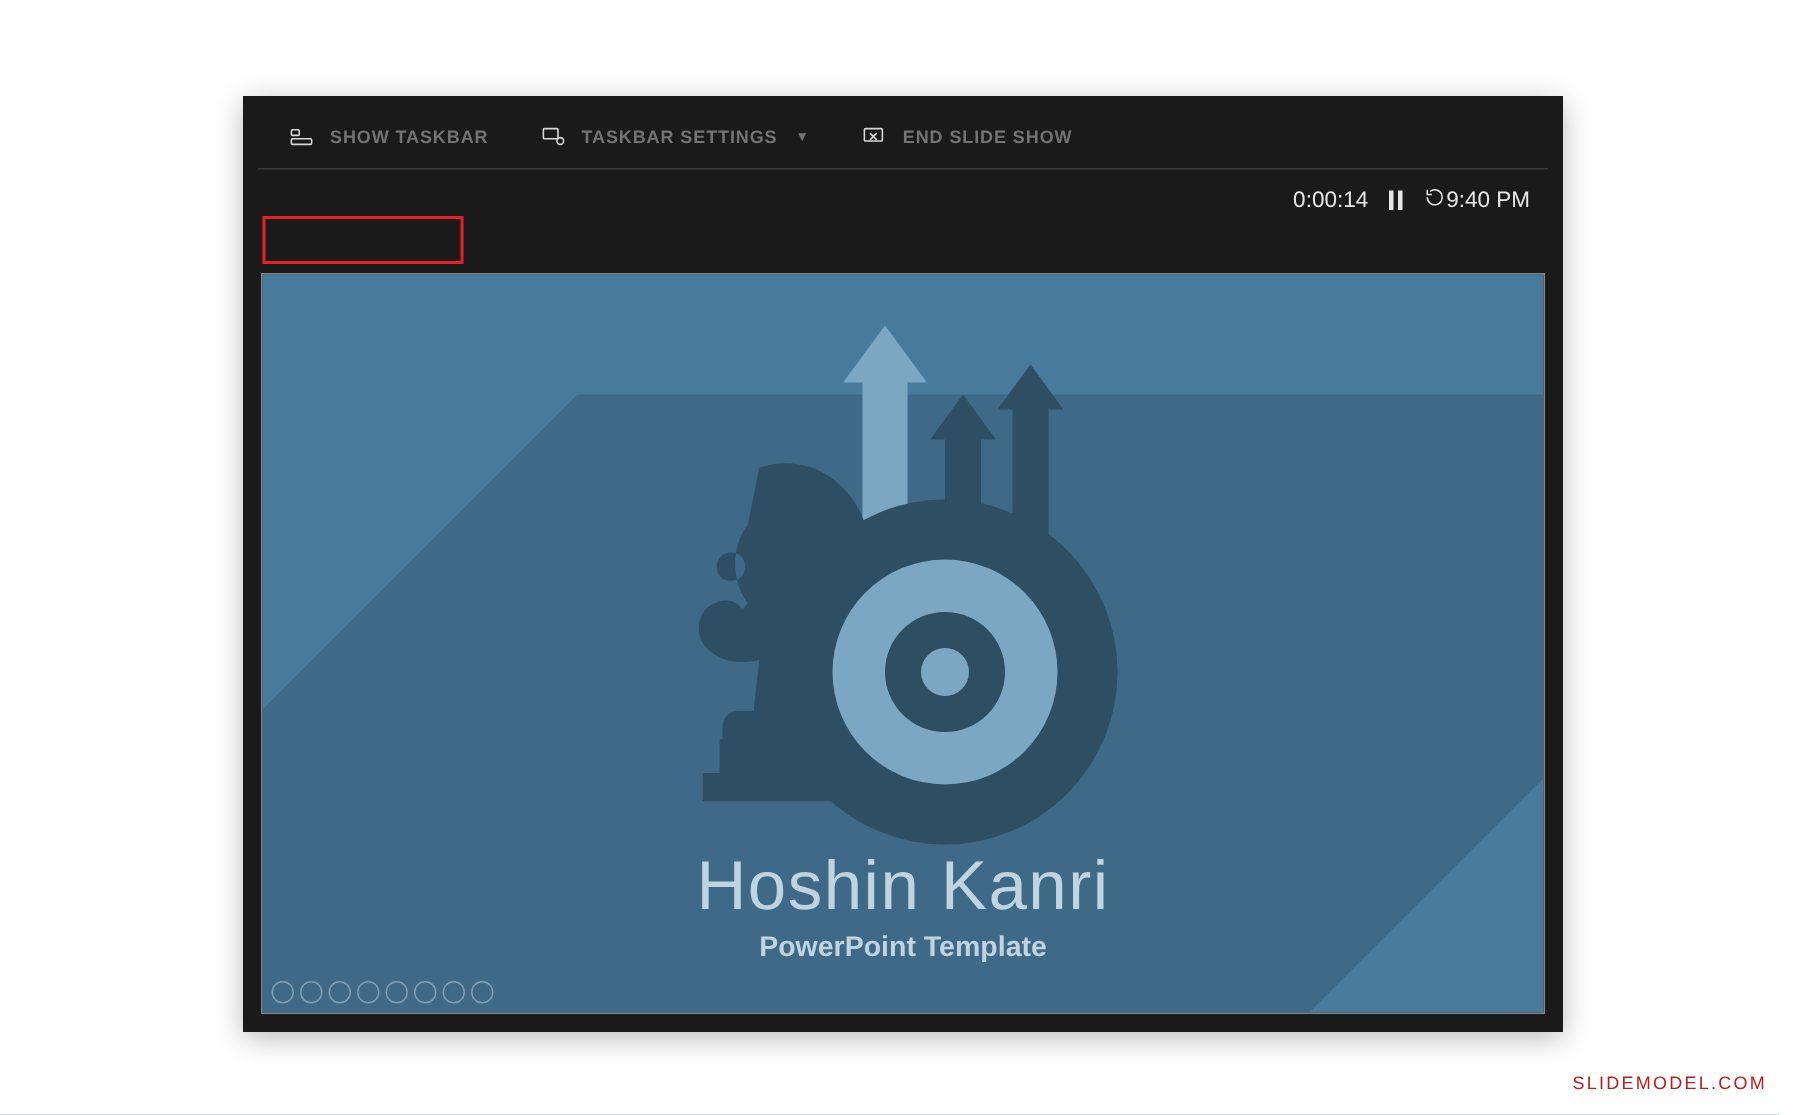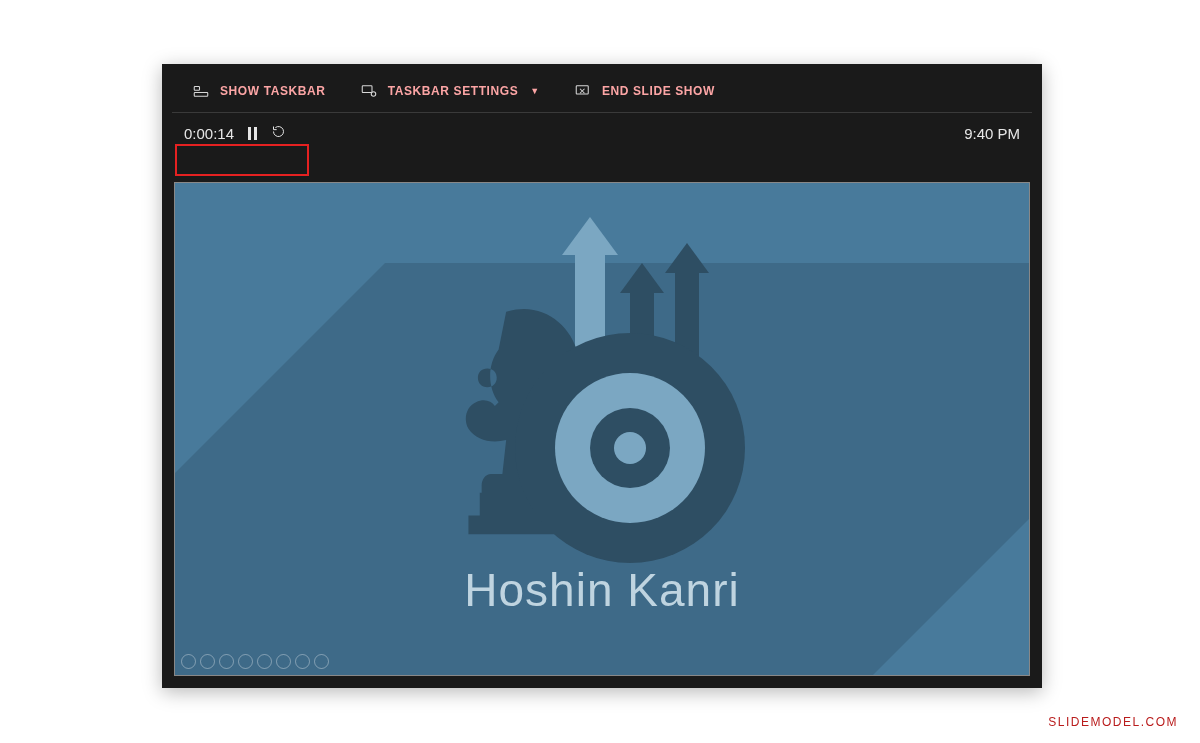--- a/index.html
+++ b/index.html
@@ -1,21 +1,21 @@
 <!DOCTYPE html>
 <html><head>
 <meta charset="utf-8">
 <style>
   html,body{margin:0;padding:0;width:1200px;height:743px;background:#fff;font-family:"Segoe UI",Arial,sans-serif;overflow:hidden}
   .frame{position:absolute;left:162px;top:64px;width:880px;height:624px;background:#1a1a1a;box-shadow:0 4px 18px rgba(0,0,0,.28)}
   .toolbar{display:flex;align-items:center;height:42px;padding:0 20px;gap:34px;border-bottom:1px solid #3a3a3a;margin:6px 10px 0 10px}
-  .tool-item{display:flex;align-items:center;gap:10px;color:#fca5a5;font-size:12px;font-weight:600;letter-spacing:.6px;cursor:pointer}
+  .tool-item{display:flex;align-items:center;gap:10px;color:#737373;font-size:12px;font-weight:600;letter-spacing:.6px;cursor:pointer}
   .tool-item svg{width:18px;height:18px;fill:none;stroke:#d8d8d8;stroke-width:1.4}
   .tri{font-size:9px;margin-left:2px}
-  .timer-row{display:flex;align-items:center;justify-content:space-between;height:40px;padding:0 22px;color:#e6e6e6;font-size:15px}
+  .timer-row{display:flex;align-items:center;justify-content:flex-end;height:40px;padding:0 22px;color:#e6e6e6;font-size:15px}
   .timer-left{display:flex;align-items:center;gap:14px}
   .red-box{position:absolute;left:175px;top:144px;width:130px;height:28px;border:2px solid #e52121;pointer-events:none}
   .pause-ico{display:inline-flex;gap:3px}
   .pause-ico span{width:3px;height:13px;background:#e6e6e6;display:inline-block}
   .reset-ico svg{width:15px;height:15px;stroke:#e6e6e6;fill:none;stroke-width:1.6}
   .slide-wrap{position:absolute;left:12px;right:12px;top:118px;bottom:12px;border:1px solid #888}
   .slide{position:relative;width:100%;height:100%;background:#487A9B;overflow:hidden}
   .shadow{position:absolute;left:210px;top:80px;width:900px;height:900px;background:#3E6A88;transform:skewX(-45deg);transform-origin:top left}
   .arrow{position:absolute;background:var(--ac)}
   .arrow::before{content:"";position:absolute;left:50%;transform:translateX(-50%);top:-28px;border-left:22px solid transparent;border-right:22px solid transparent;border-bottom:30px solid var(--ac)}
@@ -93,20 +93,21 @@
           </svg>
       </div>
       <div class="target">
         <div class="t2">
             <div class="t3">
               <div class="t4"></div>
             </div>
           </div>
       </div>
       <div class="slide-title">Hoshin Kanri</div>
+      <div class="slide-sub">PowerPoint Template</div>
       <div class="mini-ctrl">
         <span></span>
           <span></span>
           <span></span>
           <span></span>
           <span></span>
           <span></span>
           <span></span>
           <span></span>
       </div>

